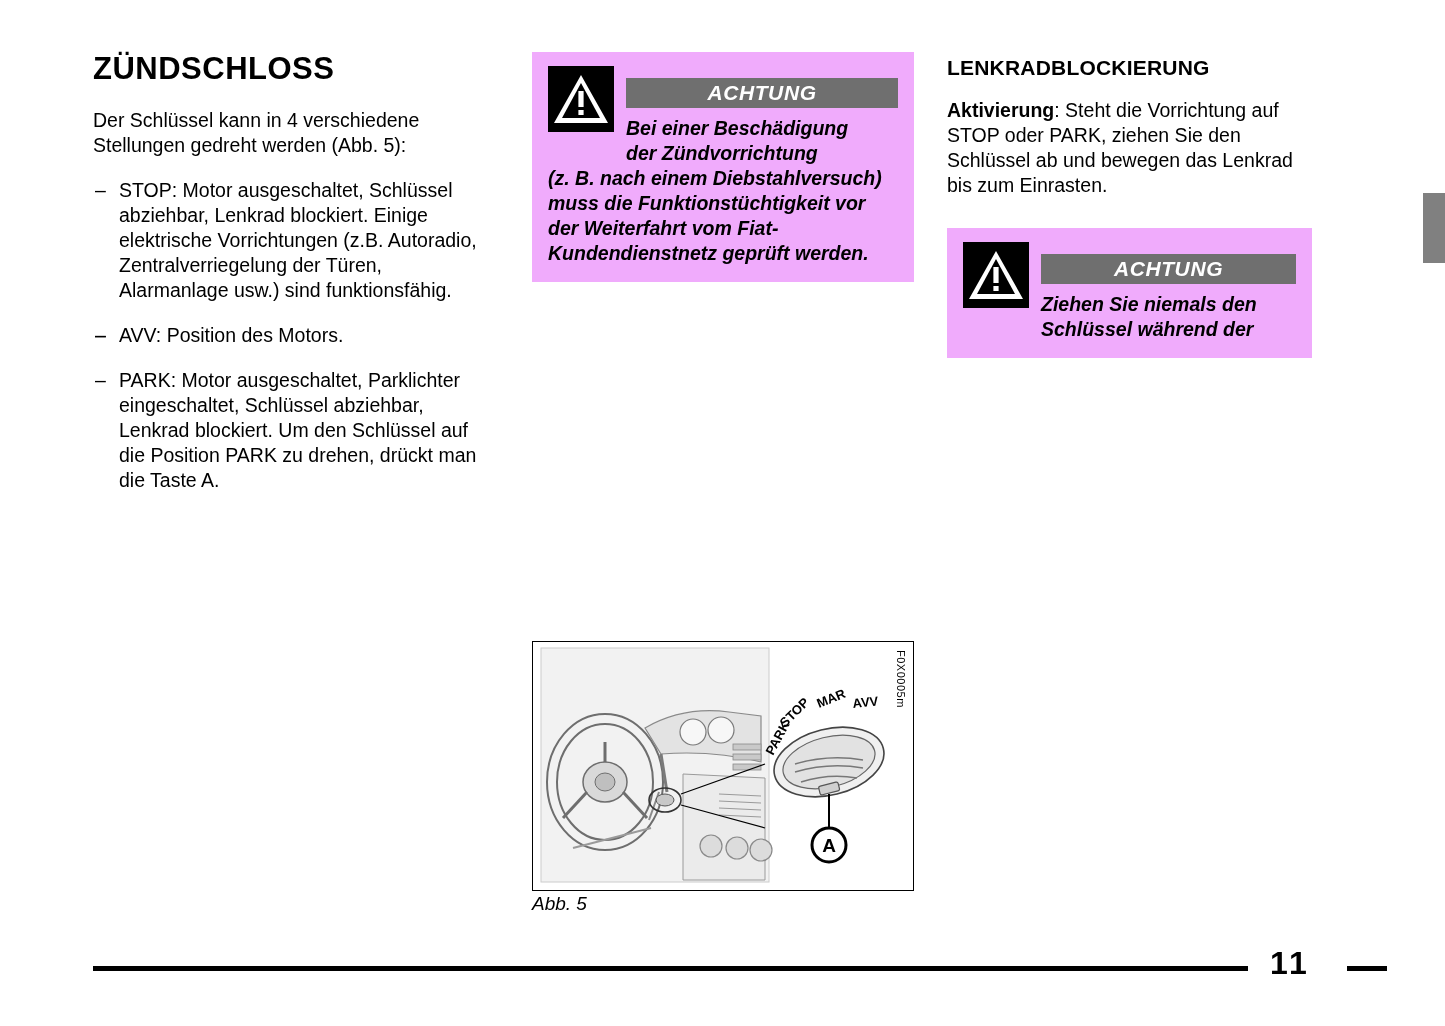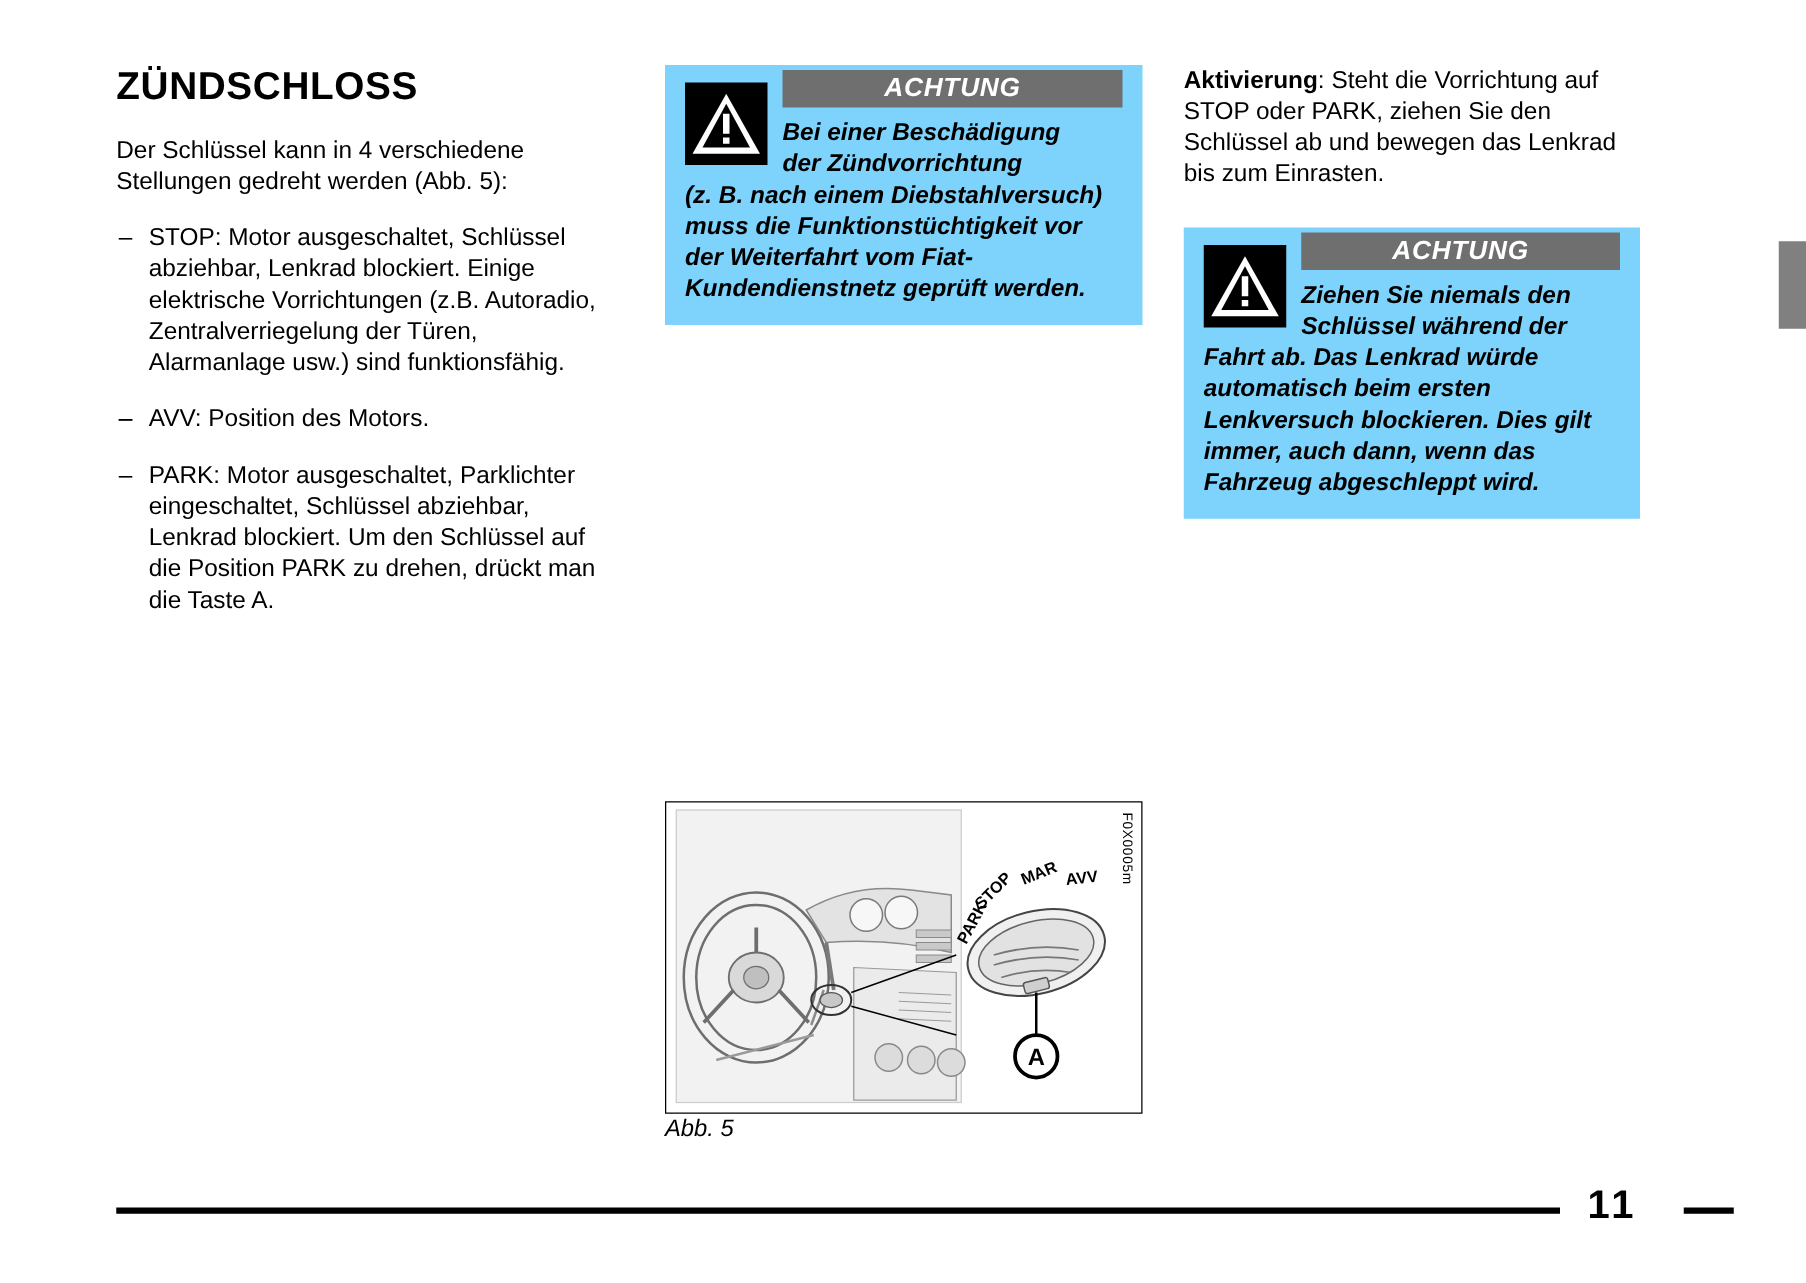--- a/index.html
+++ b/index.html
@@ -80,23 +80,23 @@
     position: relative;
   }
   ul.dashlist li .dash {
     position: absolute;
     left: 2px;
     top: 0;
   }
 
   
   .warnbox {
-    background: #7dd3fc;
+    background: #f0abfc;
     position: relative;
-    padding: 4px 16px 16px 16px;
+    padding: 26px 16px 16px 16px;
     box-sizing: border-box;
   }
   .warn-head {
     display: flex;
     align-items: flex-start;
     height: 34px;
   }
   .warn-tri {
     width: 66px;
     height: 66px;
@@ -240,20 +240,21 @@
         <span class="wrapcol" style="display:block;">
           <span>Bei einer Beschädigung</span><br>
           <span>der Zündvorrichtung</span>
         </span>
         <span>(z. B. nach einem Diebstahlversuch) muss die Funktionstüchtigkeit vor der Weiterfahrt vom Fiat-Kundendienstnetz geprüft werden.</span>
       </p>
     </div>
   </div>
 
   <div class="col col-3">
+    <h2 class="title-sm">LENKRADBLOCKIERUNG</h2>
     <p class="body">
       <b>Aktivierung</b><span>: Steht die Vorrichtung auf STOP oder PARK, ziehen Sie den Schlüssel ab und bewegen das Lenkrad bis zum Einrasten.</span>
     </p>
 
     <div class="warnbox" style="margin-top:30px;">
       <div class="warn-tri">
         <svg width="58" height="54" viewBox="0 0 58 54">
           <polygon points="29,3 56,51 2,51" fill="#ffffff"></polygon>
           <polygon points="29,11 48,46 10,46" fill="#000000"></polygon>
           <rect x="26.4" y="19" width="5.2" height="16" fill="#ffffff"></rect>
@@ -263,21 +264,20 @@
       <div class="warn-head">
         <div class="warn-bar">
           <span>ACHTUNG</span>
         </div>
       </div>
       <p class="warn-text">
         <span class="wrapcol" style="display:block;">
           <span>Ziehen Sie niemals den</span><br>
           <span>Schlüssel während der</span>
         </span>
-        <span>Fahrt ab. Das Lenkrad würde automatisch beim ersten Lenkversuch blockieren. Dies gilt immer, auch dann, wenn das Fahrzeug abgeschleppt wird.</span>
       </p>
     </div>
   </div>
 
   <div class="figure">
     <svg width="379" height="247" viewBox="0 0 379 247">
 
       <rect x="8" y="6" width="228" height="234" fill="#f2f2f2"></rect>
       <rect x="8" y="6" width="228" height="234" fill="none" stroke="#cccccc" stroke-width="1"></rect>
 

